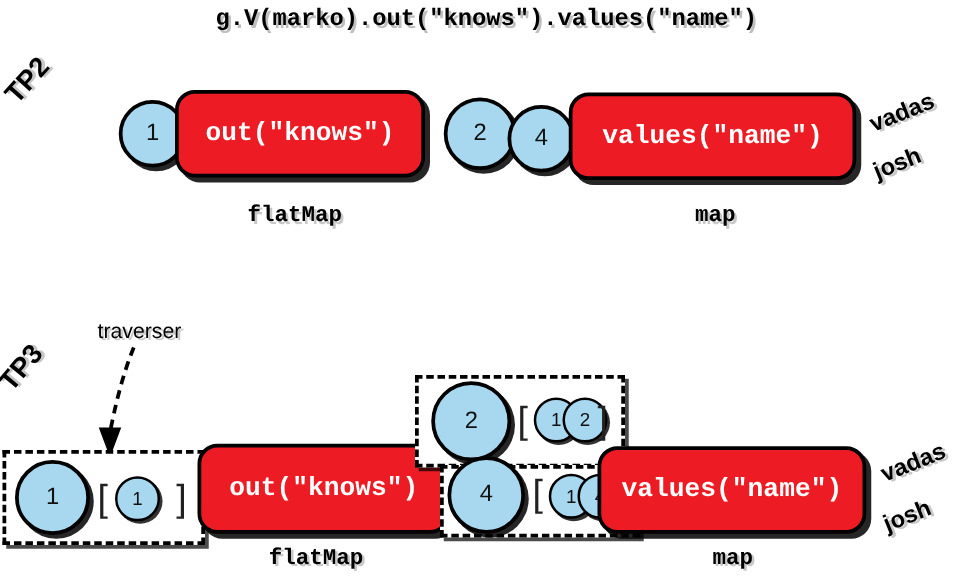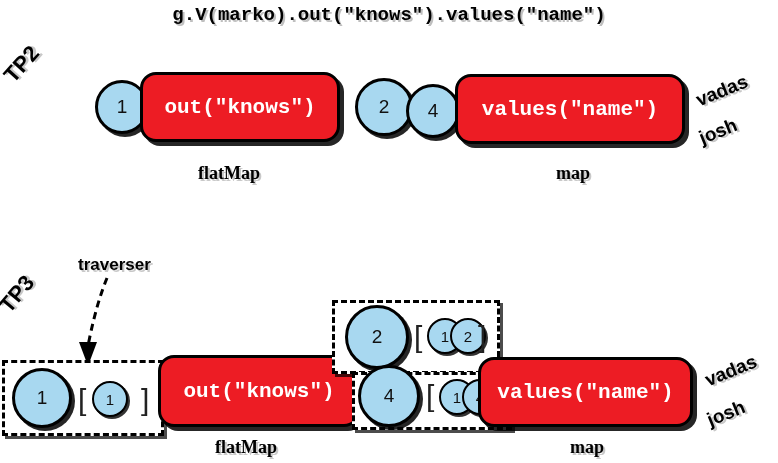--- a/index.html
+++ b/index.html
@@ -25,21 +25,21 @@
     text-align: center;
     font-family: "Liberation Mono", monospace;
     font-weight: bold;
     font-size: 19px;
     color: #000;
     text-shadow: 2px 2px 0 #bfbfbf;
     white-space: pre;
   }
   .step-label {
     position: absolute;
-    font-family: Liberation Serif, serif;
+    font-family: Liberation Mono, monospace;
     font-weight: bold;
     font-size: 18px;
     color: #000;
     text-shadow: 2px 2px 0 #c8c8c8;
     white-space: nowrap;
   }
   .tp-label {
     position: absolute;
     font-family: "Liberation Sans", sans-serif;
     font-weight: bold;
@@ -55,21 +55,21 @@
     font-weight: bold;
     font-size: 19px;
     color: #000;
     text-shadow: 2px 2px 0 #c8c8c8;
     white-space: nowrap;
     transform-origin: left center;
   }
   .ann-label {
     position: absolute;
     font-family: "Liberation Sans", sans-serif;
-    font-weight: bold;
+    font-weight: normal;
     font-size: 17px;
     color: #000;
     text-shadow: 2px 2px 0 #c8c8c8;
     white-space: nowrap;
   }
 
   
   .step-box {
     position: absolute;
     background: #ED1C24;

